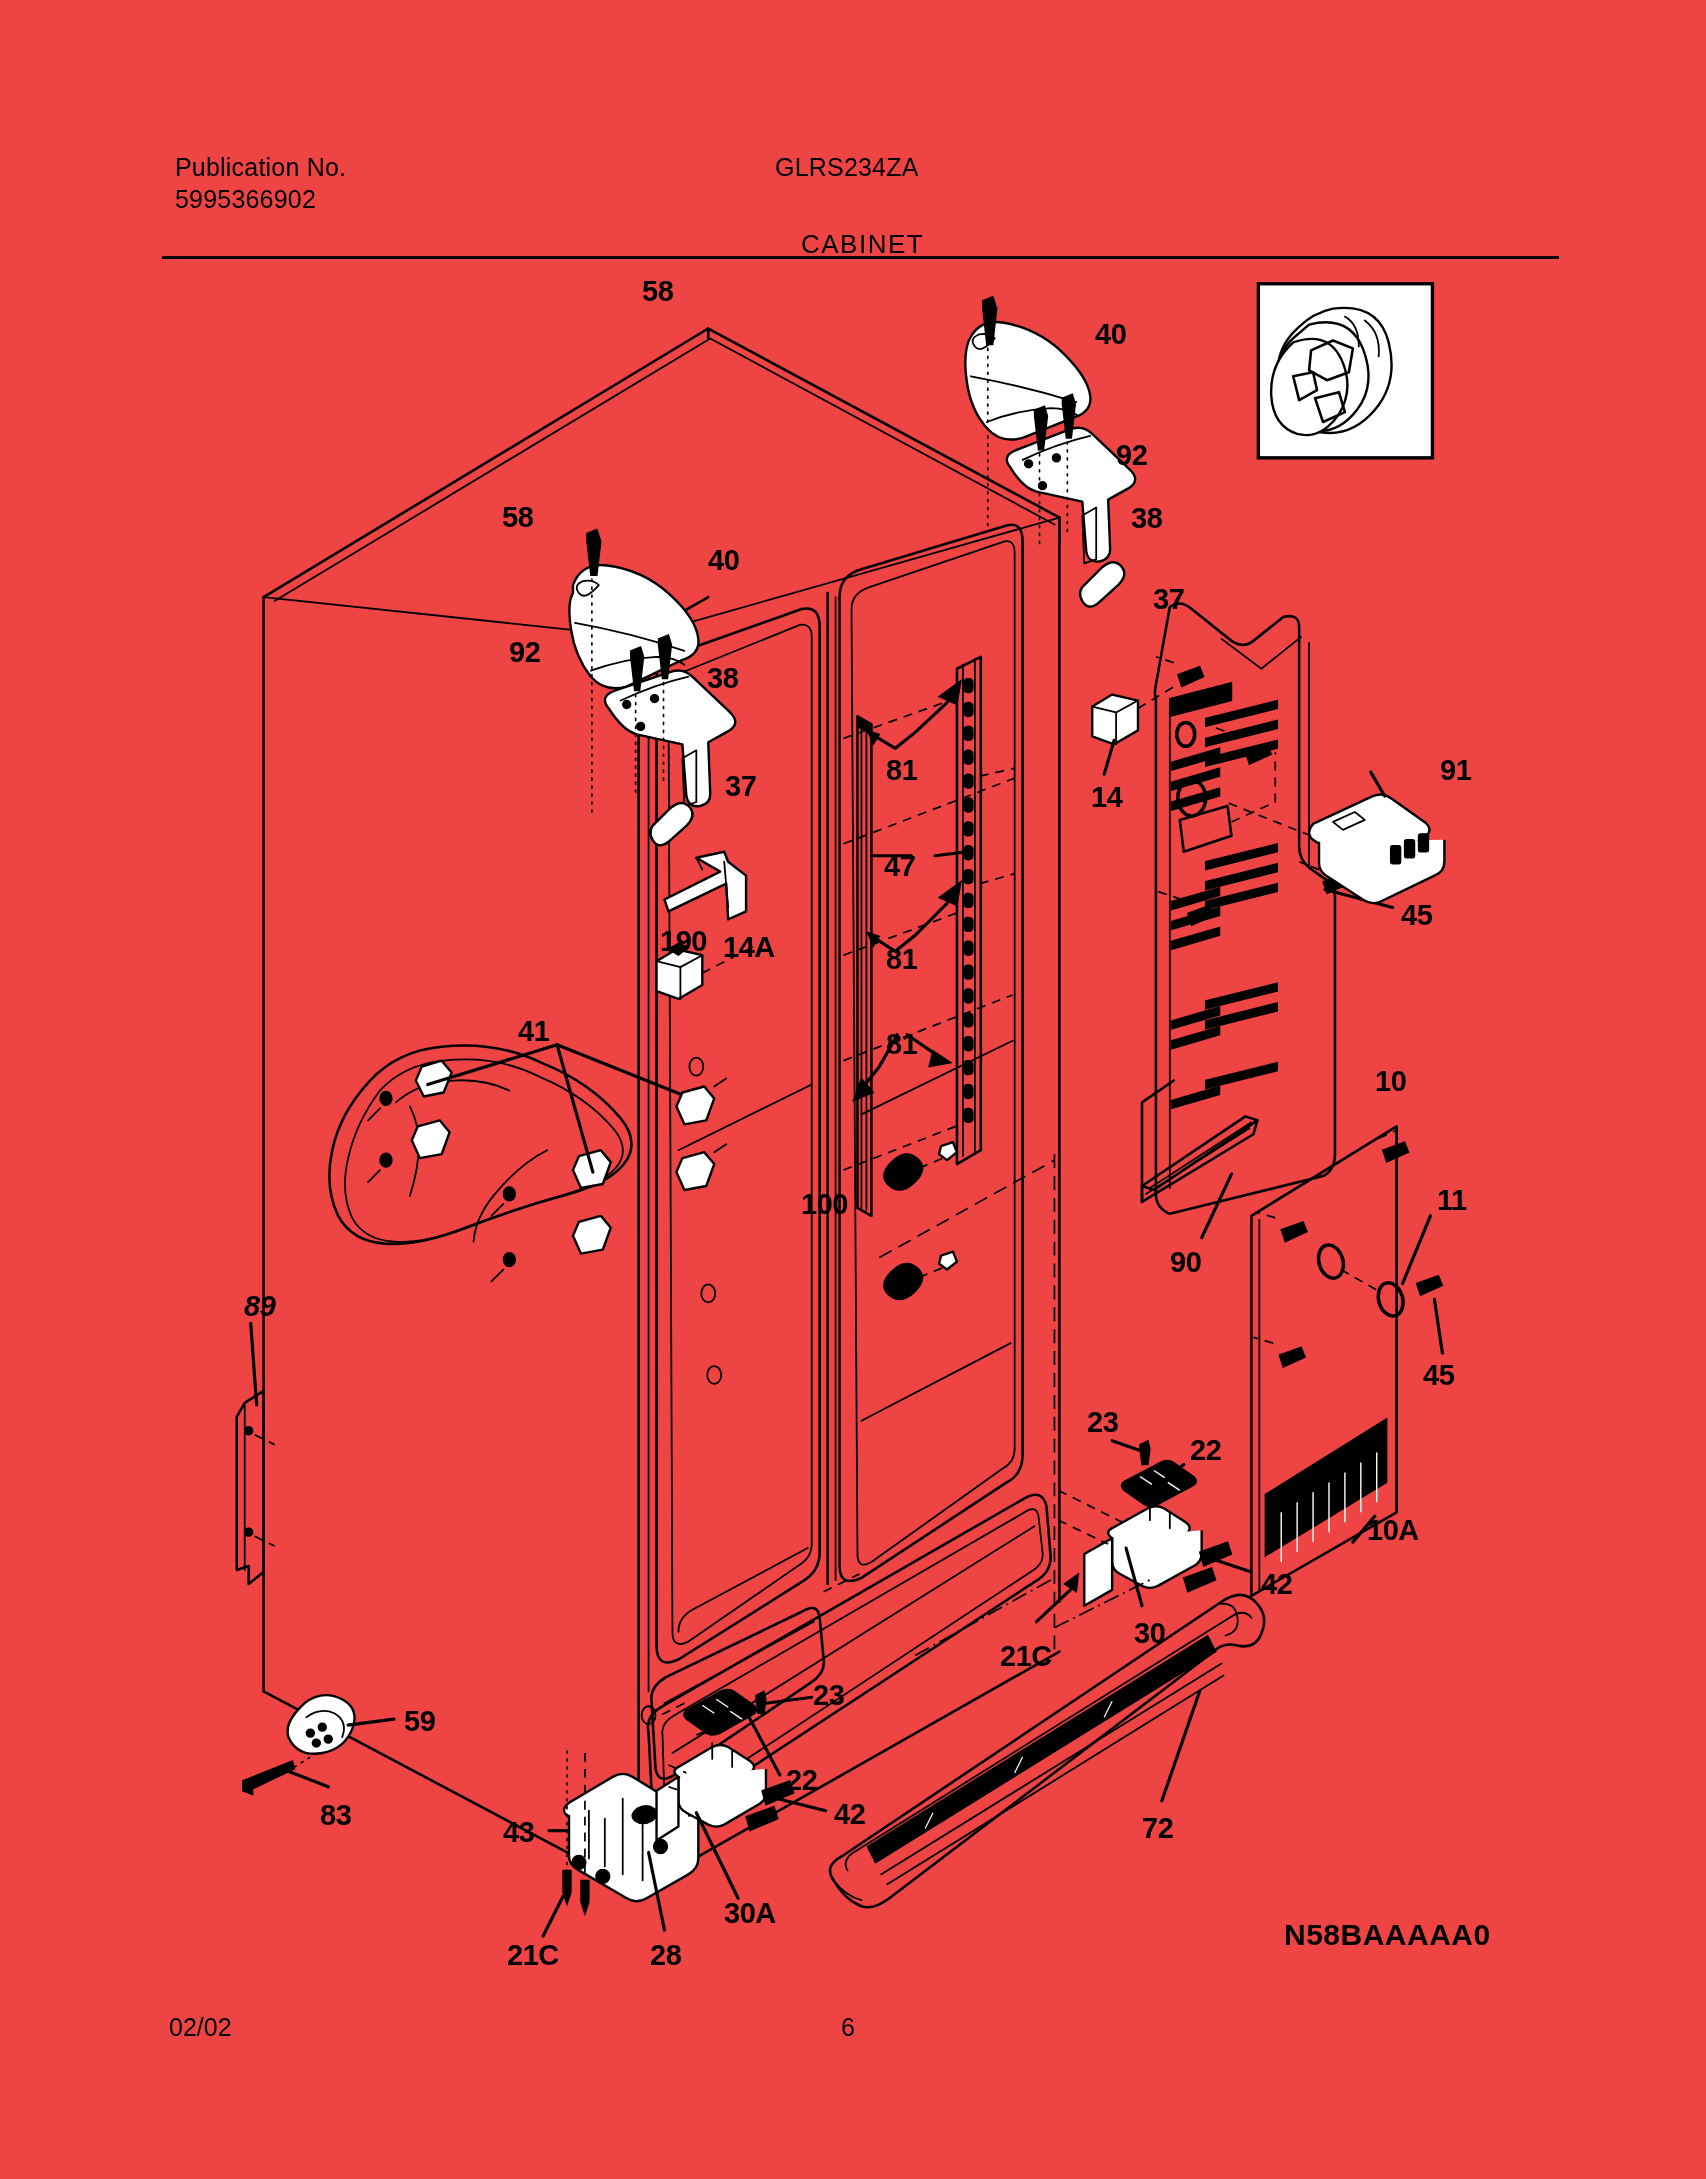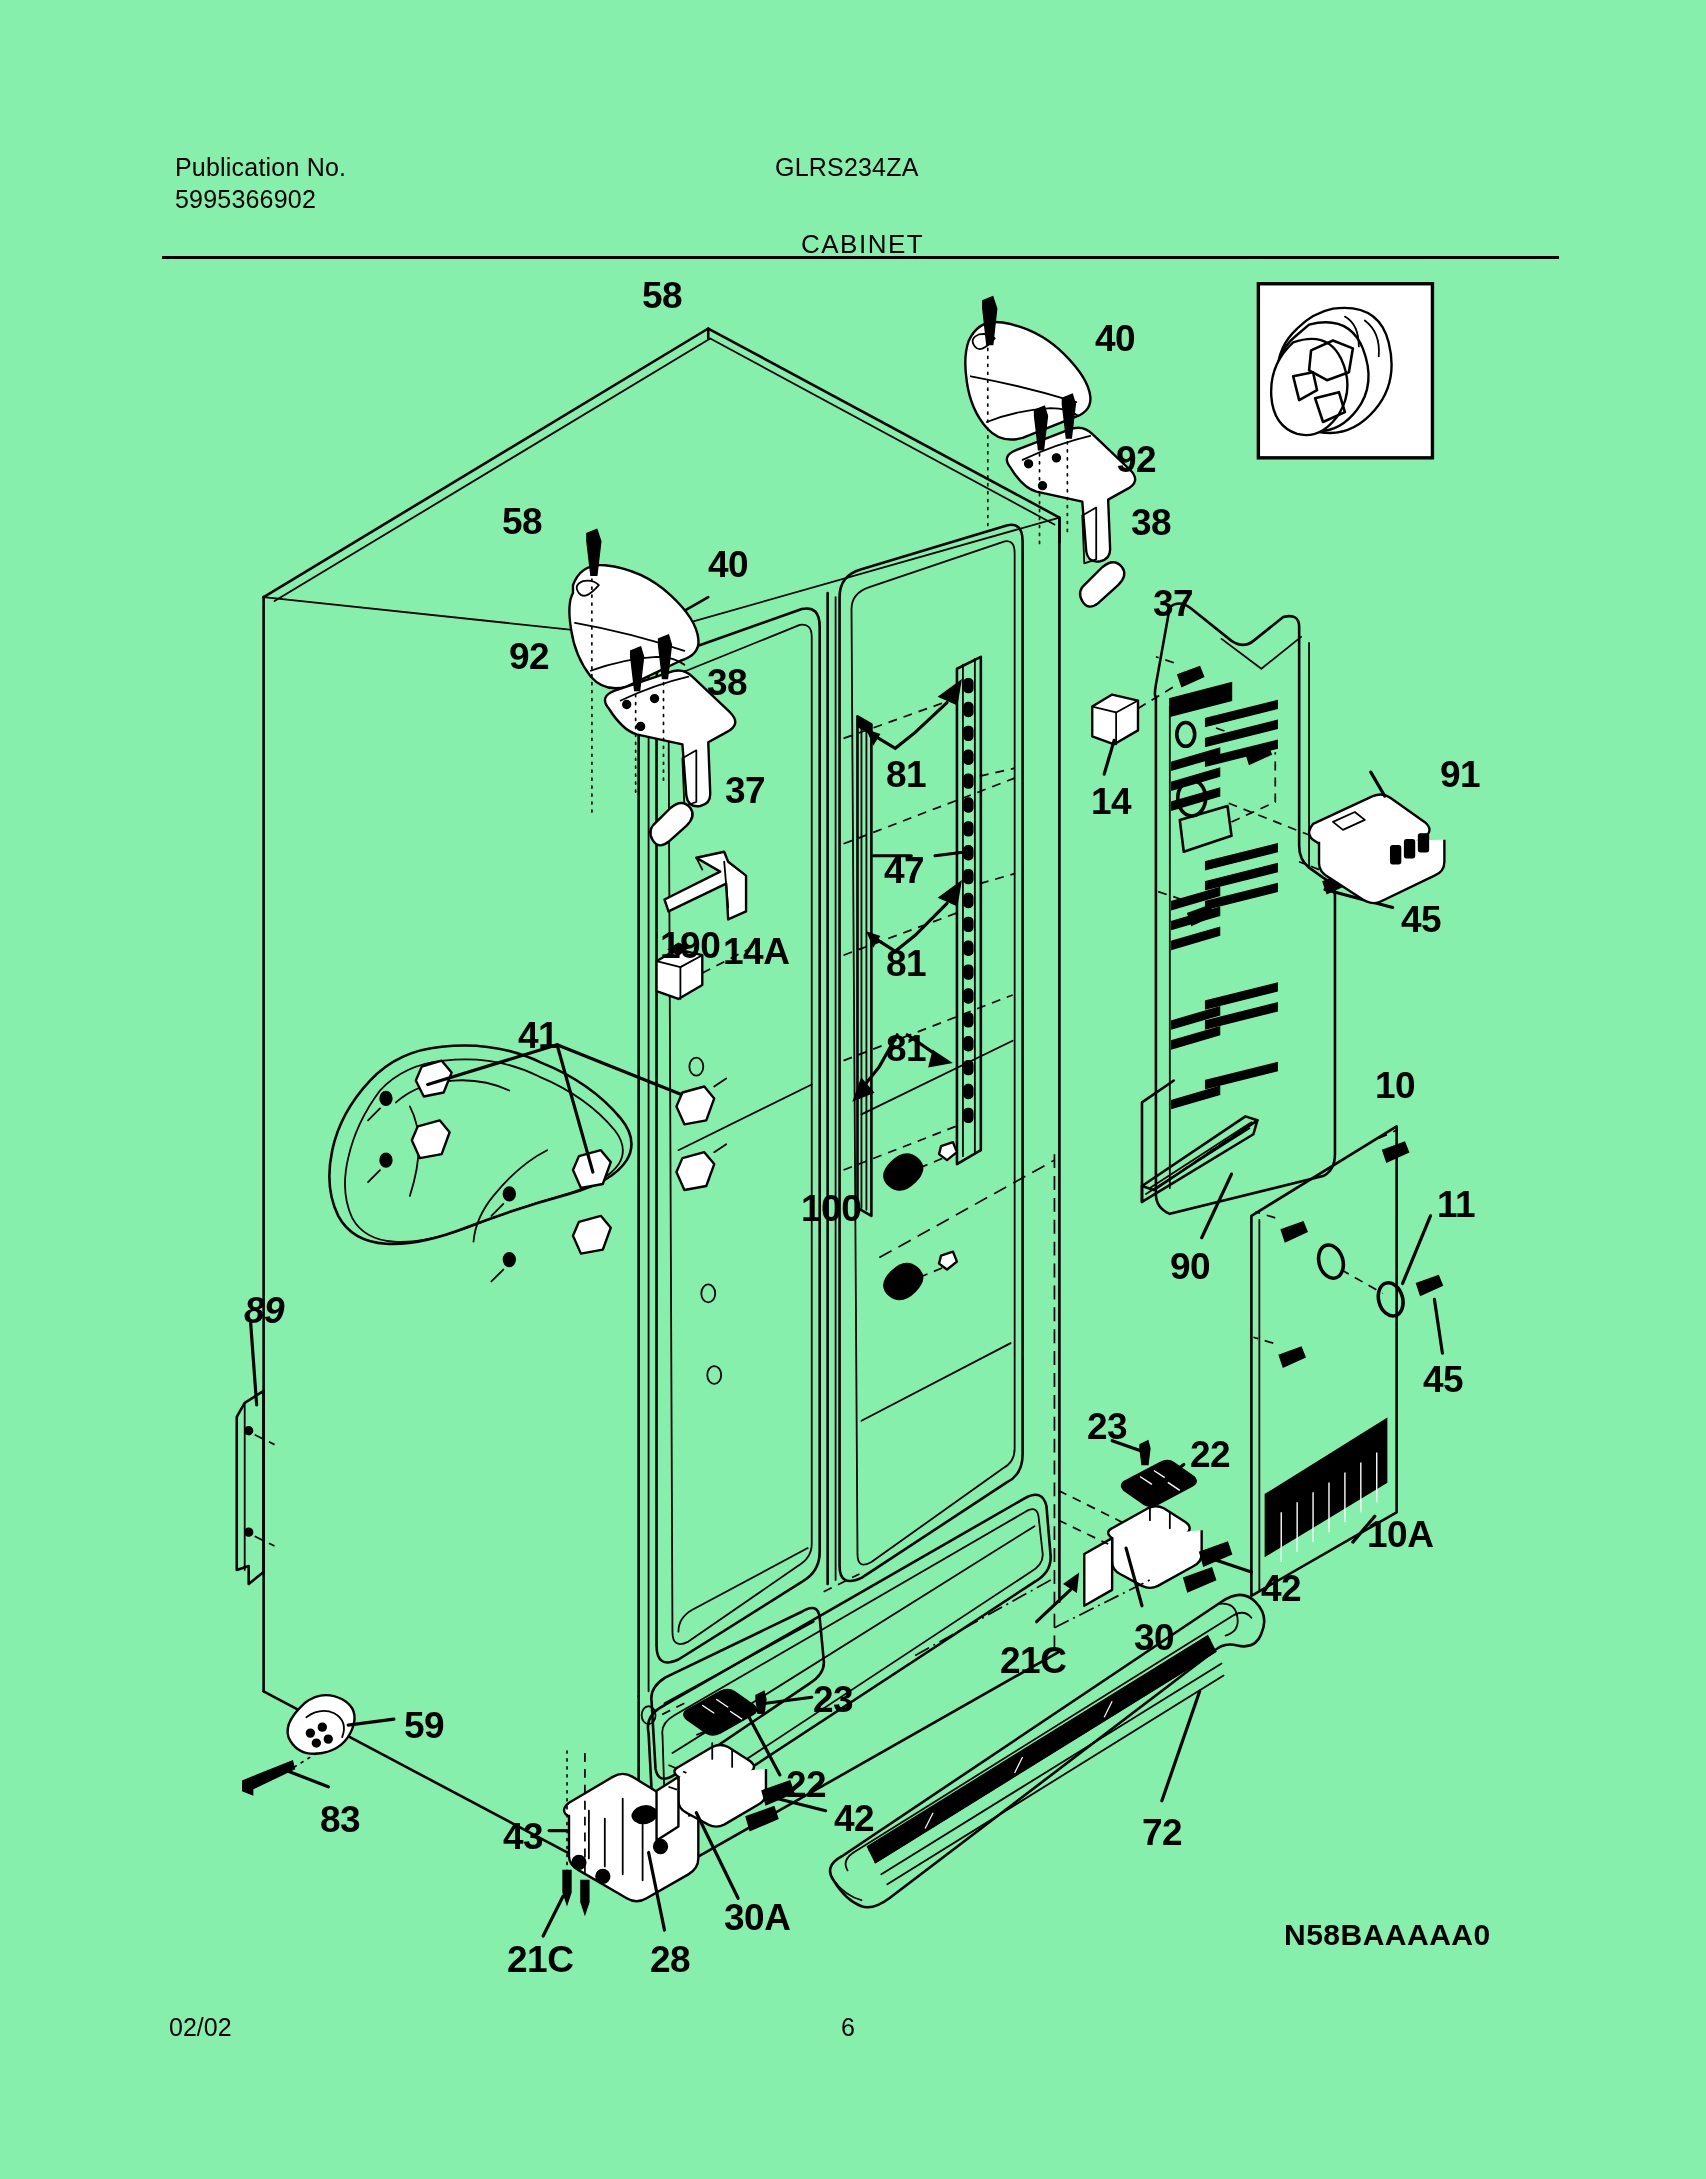--- a/index.html
+++ b/index.html
@@ -1,28 +1,28 @@
 <!DOCTYPE html>
 <html><head>
 <meta charset="utf-8">
 <title>Cabinet Parts Diagram</title>
 <style>
   html,body{margin:0;padding:0;background:#ffffff;}
   body{font-family:"Liberation Sans", sans-serif;color:#000;}
-  #page{position:relative;width:1706px;height:2179px;background:#86efac;overflow:hidden;}
+  #page{position:relative;width:1706px;height:2179px;background:#ef4444;overflow:hidden;}
 
   .txt{position:absolute;white-space:nowrap;}
   .hdr{font-size:25px;font-weight:400;letter-spacing:0.2px;}
   .title{font-size:26px;font-weight:400;letter-spacing:1.5px;}
   .foot{font-size:25px;}
   .code{font-size:30px;font-weight:bold;letter-spacing:0.5px;}
   .cal{font-size:29px;font-weight:bold;}
 
   
-  .cn{position:absolute;font-size:37px;font-weight:bold;letter-spacing:-0.5px;
+  .cn{position:absolute;font-size:29px;font-weight:bold;letter-spacing:-0.5px;
       white-space:nowrap;line-height:1;}
 
   .rule{position:absolute;background:#000;}
 
   svg.layer{position:absolute;left:0;top:0;width:1706px;height:2179px;
             pointer-events:none;}
   .ln{fill:none;stroke:#000;stroke-width:2.6;stroke-linecap:round;stroke-linejoin:round;}
   .lnT{fill:none;stroke:#000;stroke-width:1.8;stroke-linecap:round;stroke-linejoin:round;}
   .lnH{fill:none;stroke:#000;stroke-width:3.6;stroke-linecap:round;stroke-linejoin:round;}
   .dash{fill:none;stroke:#000;stroke-width:1.7;stroke-dasharray:9 7;}

